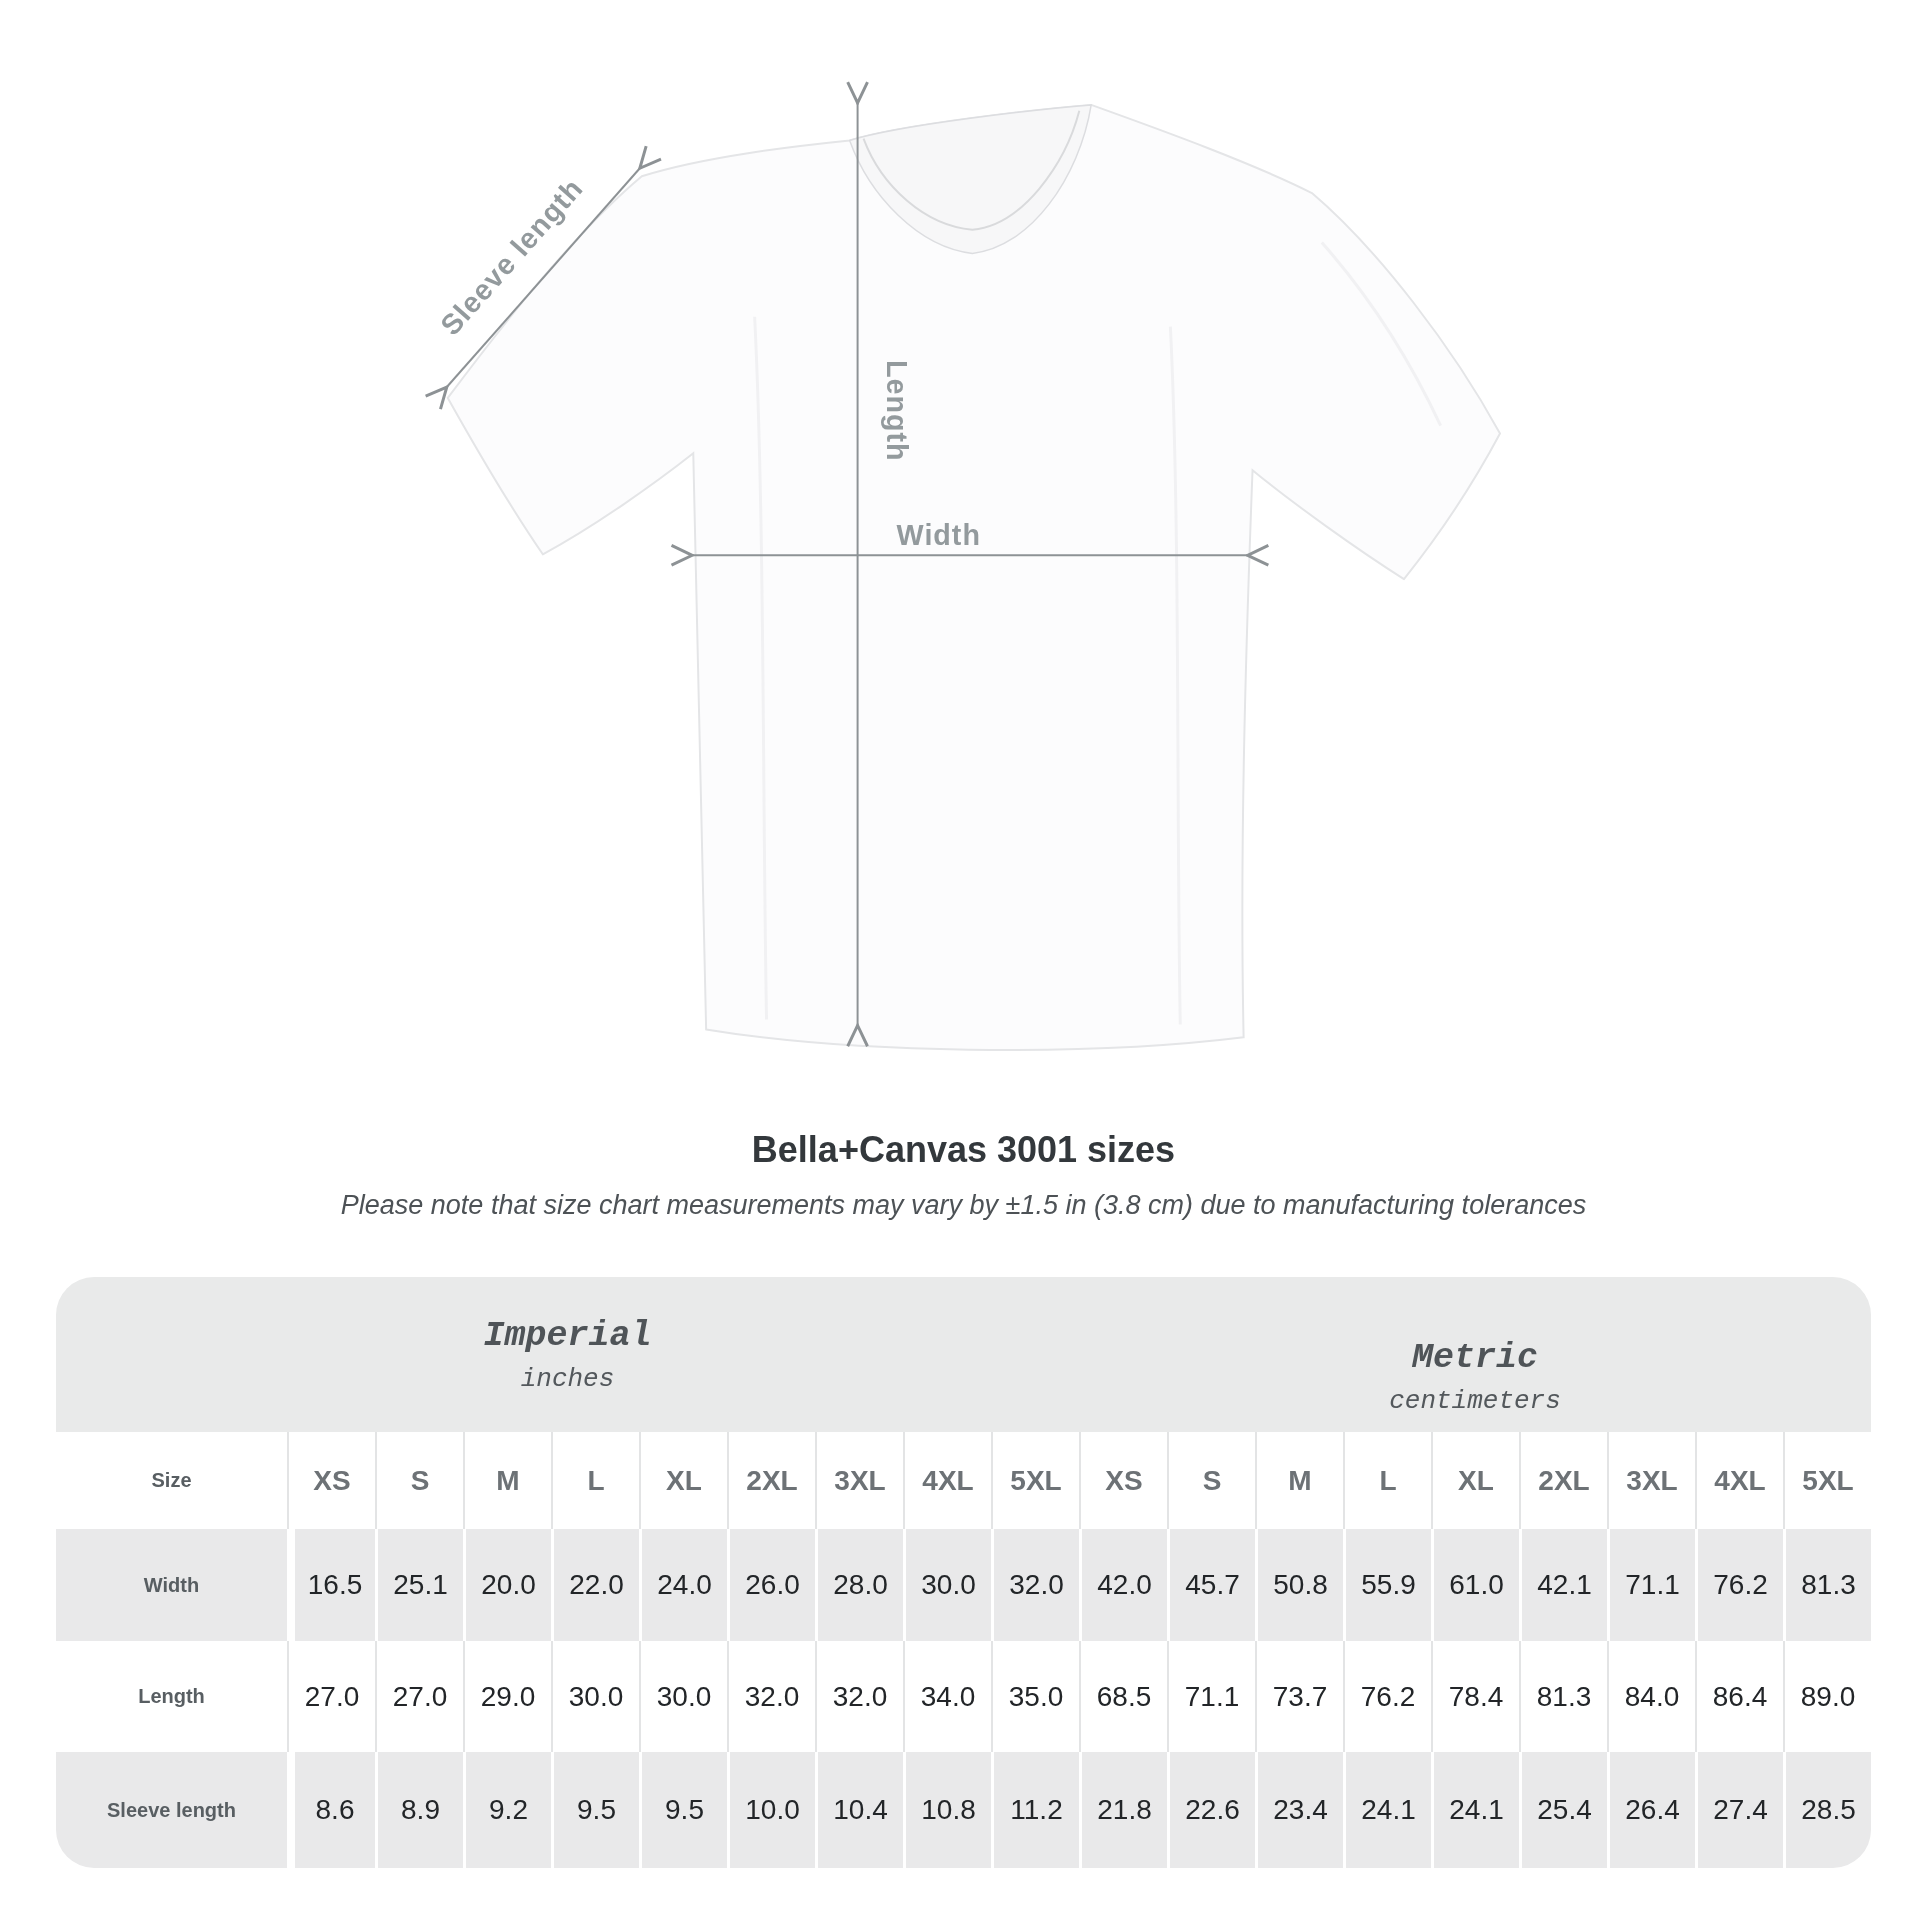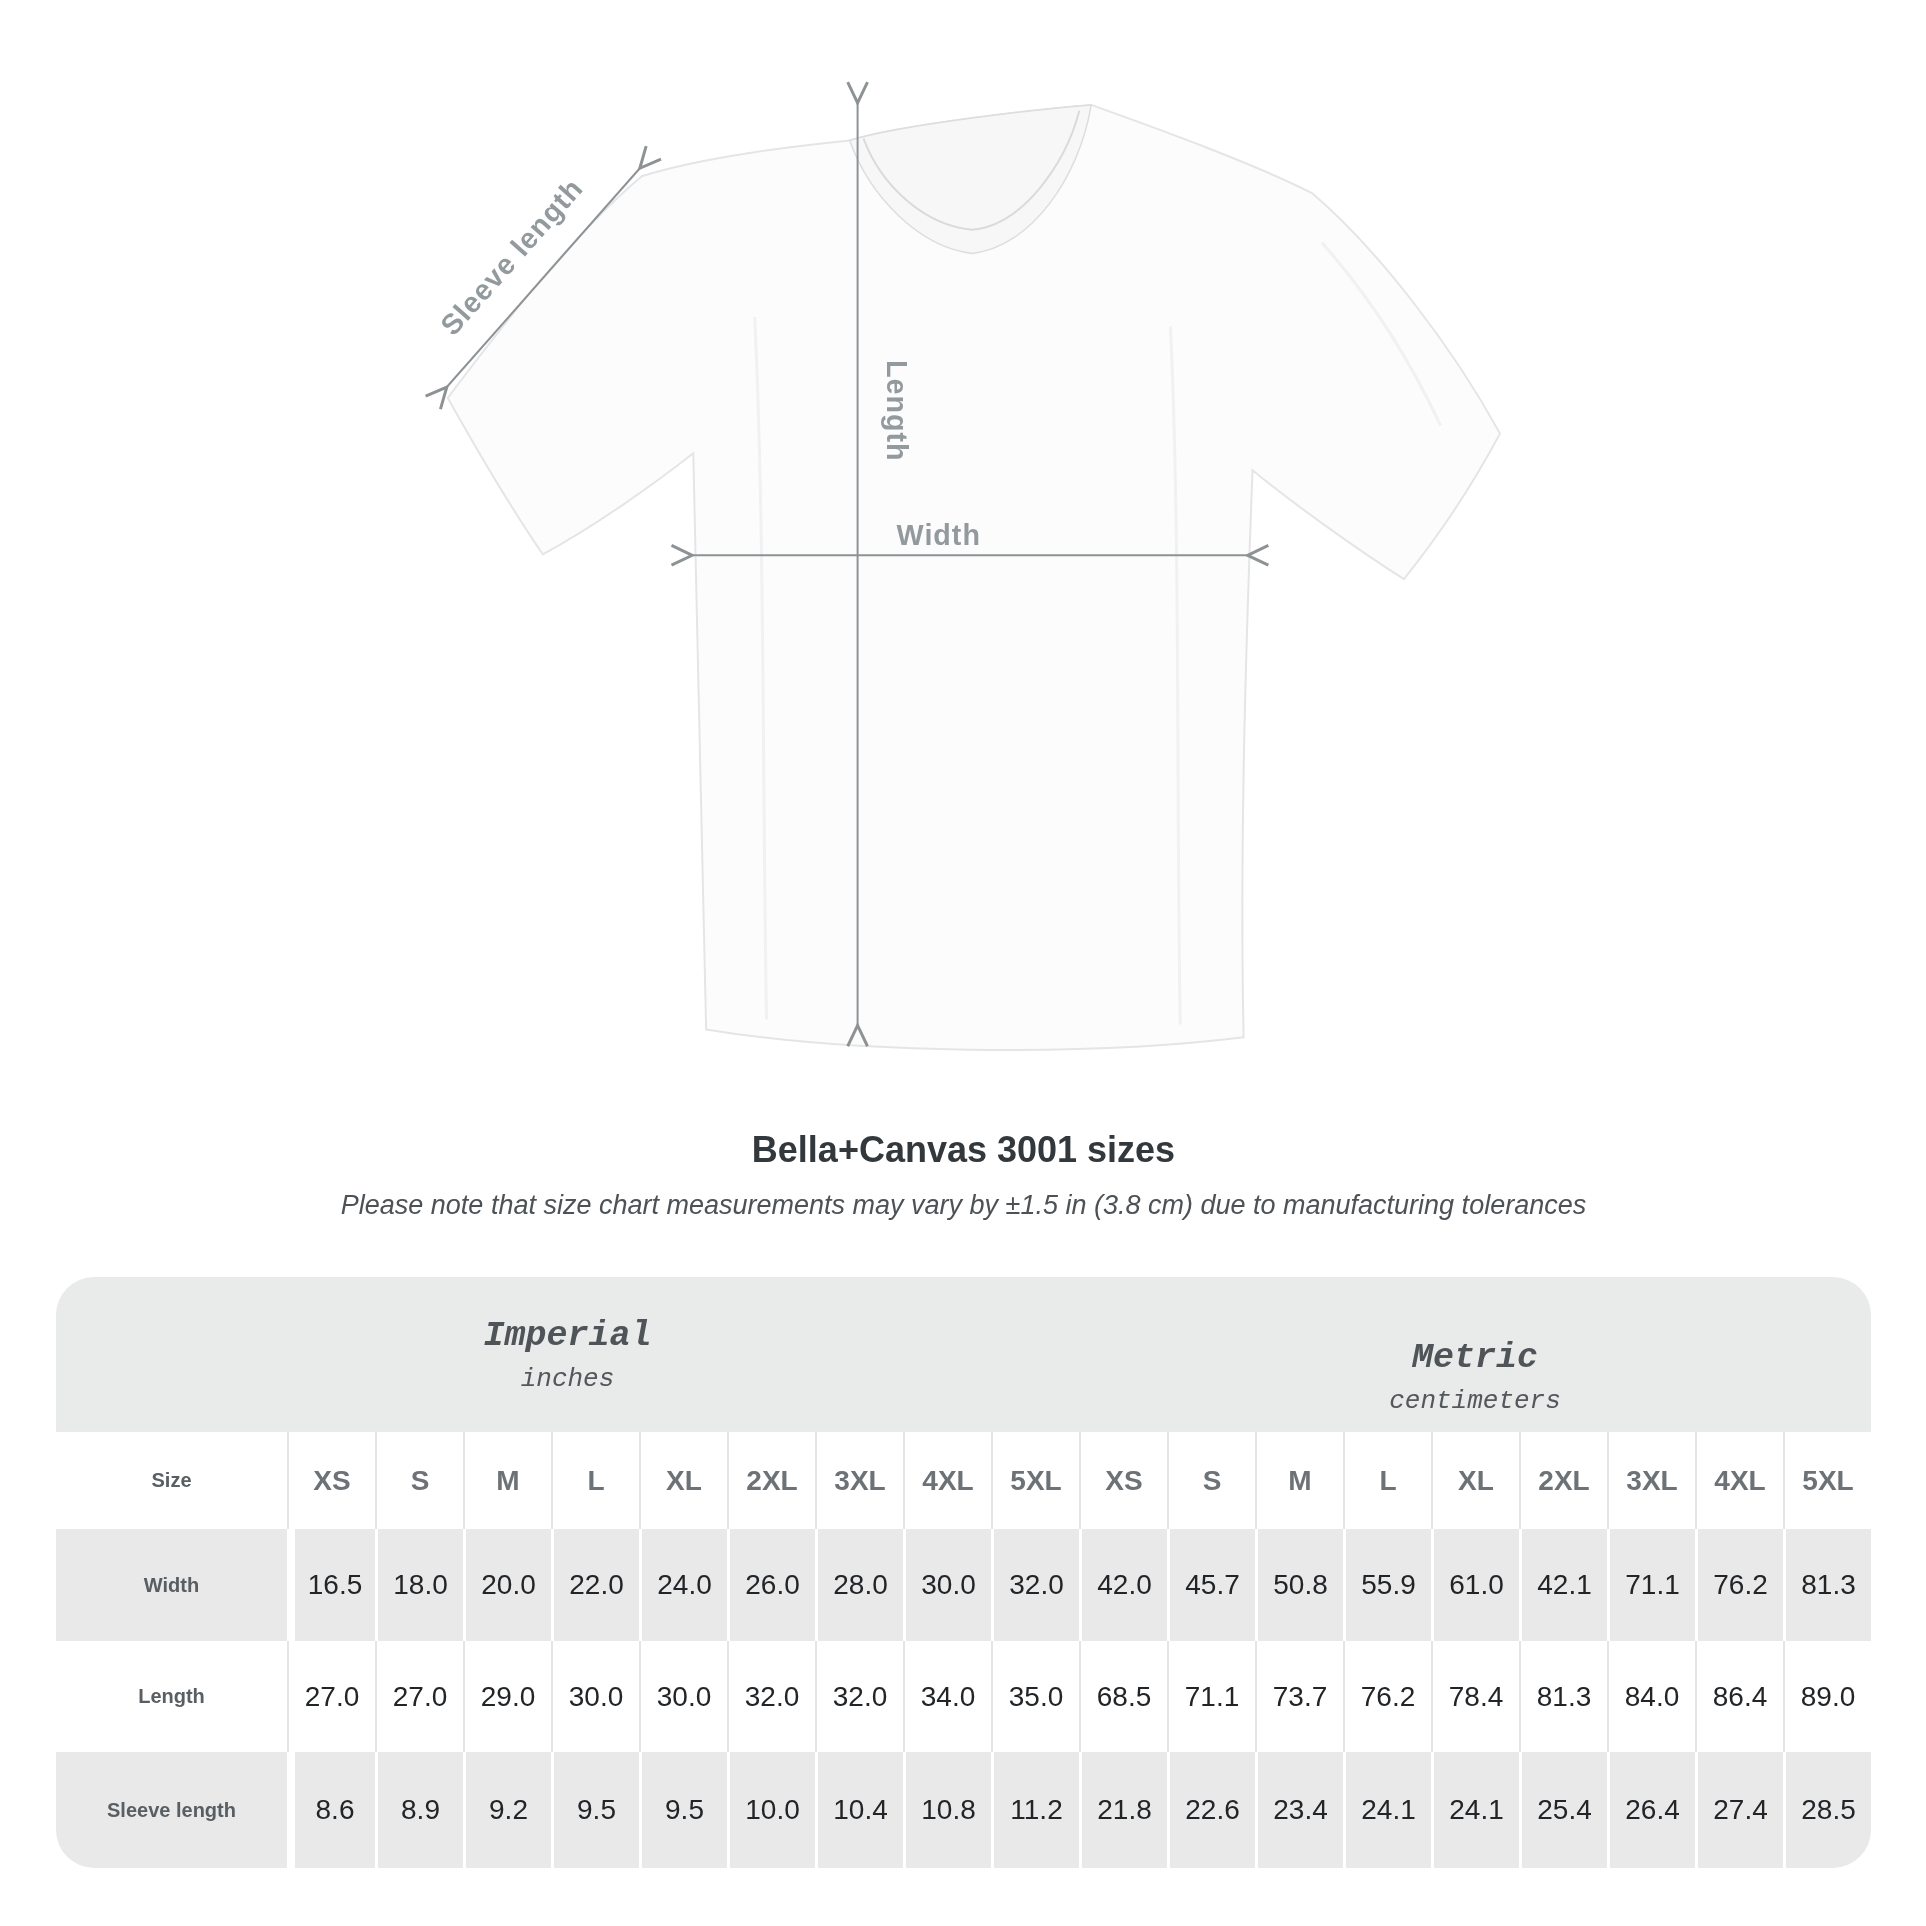--- a/index.html
+++ b/index.html
@@ -113,21 +113,21 @@
         <div class="cell head w-sep">S</div>
         <div class="cell head w-sep">M</div>
         <div class="cell head w-sep">L</div>
         <div class="cell head w-sep">XL</div>
         <div class="cell head w-sep">2XL</div>
         <div class="cell head w-sep">3XL</div>
         <div class="cell head w-sep">4XL</div>
         <div class="cell head w-sep">5XL</div>
         <div class="cell gray rowlabel">Width</div>
         <div class="cell gray g-sep-first">16.5</div>
-        <div class="cell gray g-sep">18.0</div>
+        <div class="cell gray g-sep">25.1</div>
         <div class="cell gray g-sep">20.0</div>
         <div class="cell gray g-sep">22.0</div>
         <div class="cell gray g-sep">24.0</div>
         <div class="cell gray g-sep">26.0</div>
         <div class="cell gray g-sep">28.0</div>
         <div class="cell gray g-sep">30.0</div>
         <div class="cell gray g-sep">32.0</div>
         <div class="cell gray g-sep">42.0</div>
         <div class="cell gray g-sep">45.7</div>
         <div class="cell gray g-sep">50.8</div>

